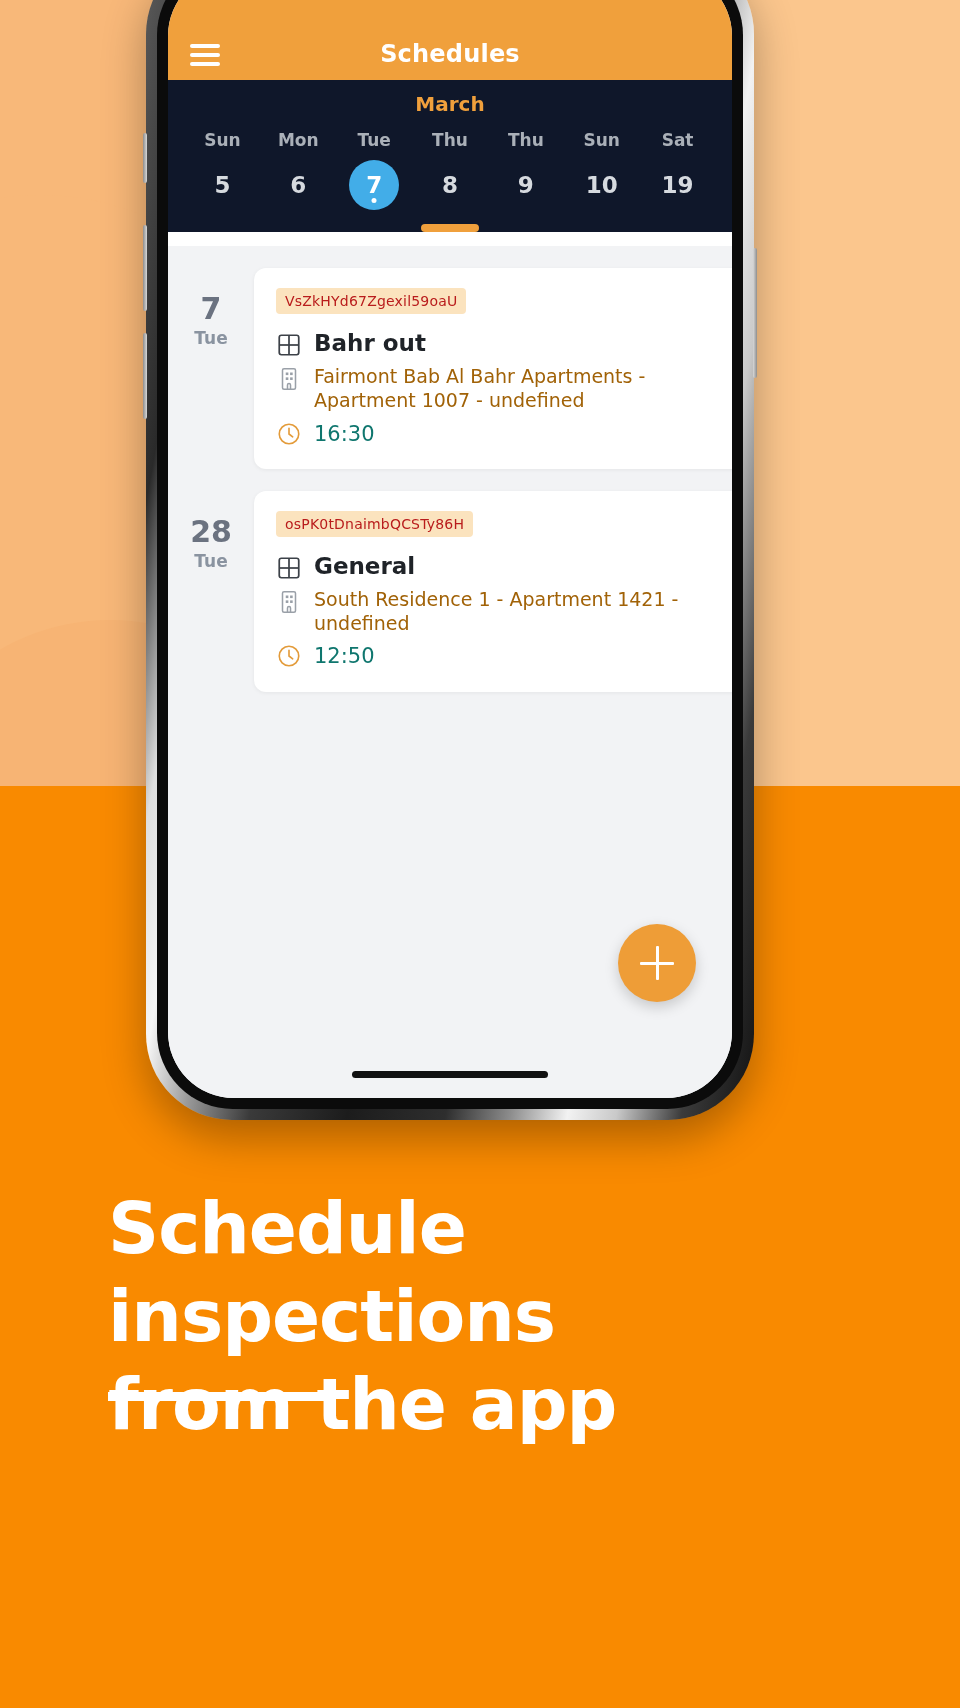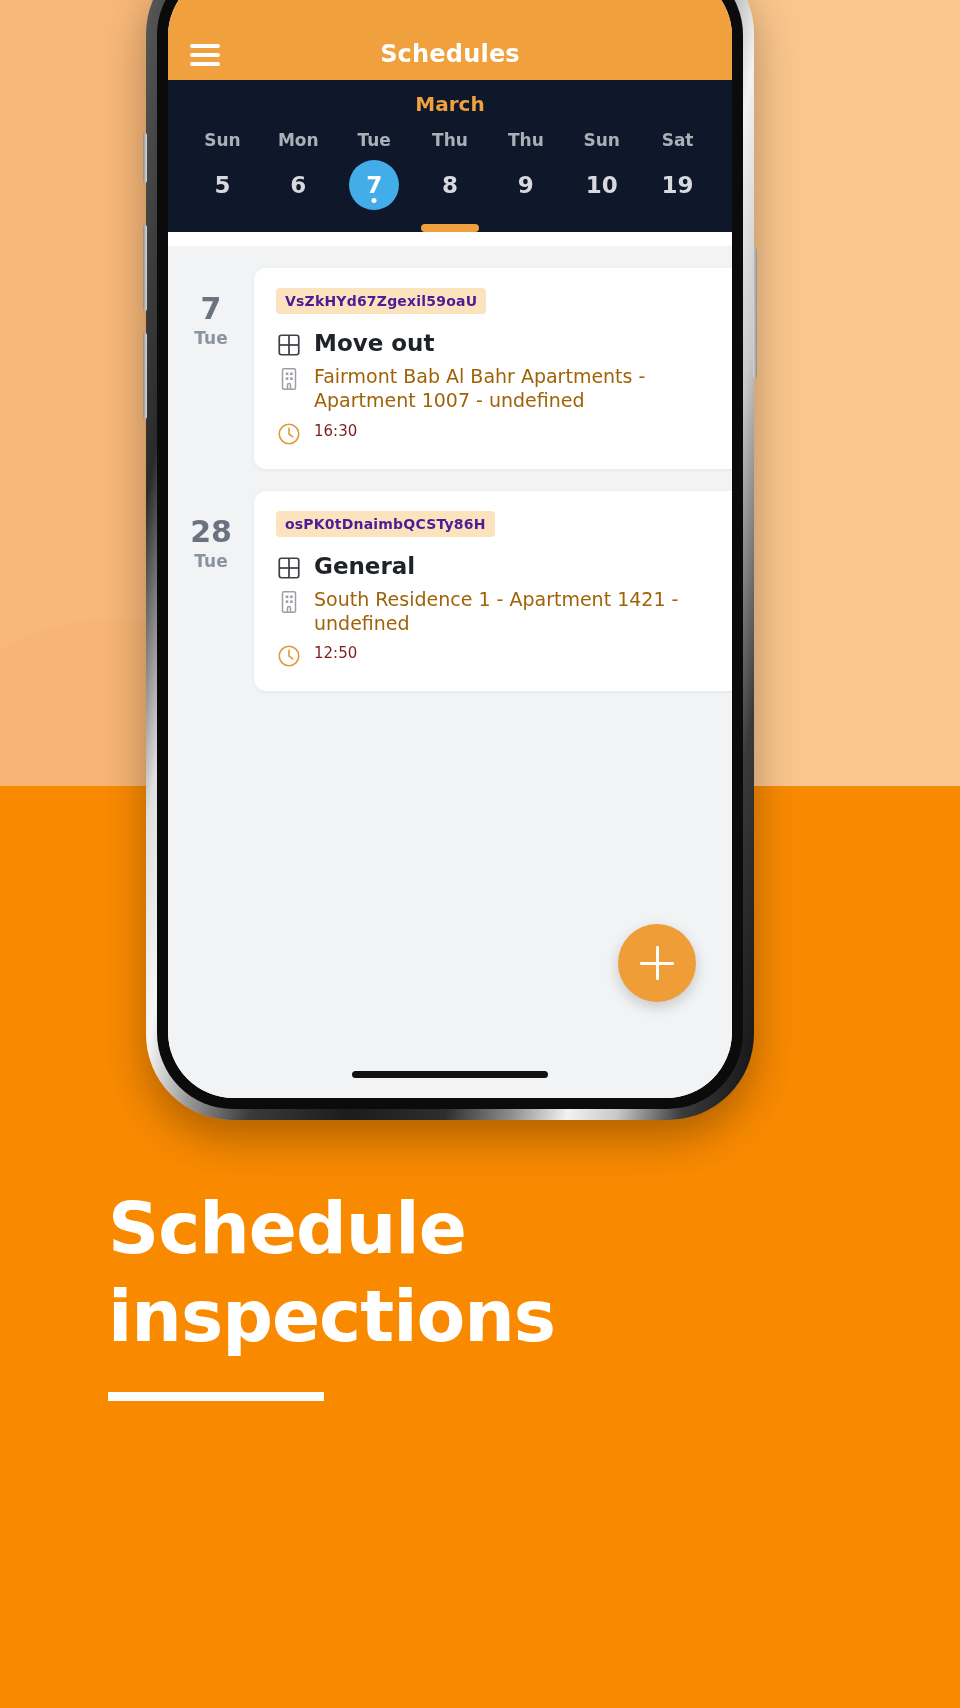--- a/index.html
+++ b/index.html
@@ -108,29 +108,29 @@
     width:86px; flex:0 0 86px; text-align:center; padding-top:26px;
   }
   .sched-date .dnum { font-size:30px; font-weight:bold; color:#6B7280; line-height:1; }
   .sched-date .ddow { font-size:17px; font-weight:bold; color:#8A93A0; margin-top:4px; }
   .card {
     flex:1; background:#fff; border-radius:12px 0 0 12px;
     padding:20px 22px 22px 22px; margin-right:-10px;
     box-shadow:0 1px 4px rgba(0,0,0,.06);
   }
   .badge {
-    display:inline-block; background:#FBE3BE; color:#4c1d95;
-    font-size:14px; font-weight:bold; padding:5px 9px; border-radius:4px;
+    display:inline-block; background:#FBE3BE; color:#b91c1c;
+    font-size:14px; font-weight:normal; padding:5px 9px; border-radius:4px;
     margin-bottom:10px; letter-spacing:.2px;
   }
   .card-line { display:flex; align-items:flex-start; gap:12px; margin-top:6px; }
   .ico { flex:0 0 26px; width:26px; height:26px; display:block; margin-top:2px; }
   .card-title { font-size:23px; font-weight:bold; color:#1F2328; line-height:1.15; }
   .card-sub { font-size:19px; color:#a16207; line-height:1.28; }
-  .card-time { font-size:15px; color:#7f1d1d; line-height:1.2; padding-top:3px; }
+  .card-time { font-size:21px; color:#0f766e; line-height:1.2; padding-top:3px; }
 
   
   .fab {
     position:absolute; right:36px; bottom:96px;
     width:78px; height:78px; border-radius:50%;
     background:#EE9D37; box-shadow:0 5px 14px rgba(0,0,0,.18);
     display:flex; align-items:center; justify-content:center; cursor:pointer;
   }
   .fab .plus-h, .fab .plus-v { position:absolute; background:#fff; border-radius:1px; }
   .fab .plus-h { width:34px; height:3px; }
@@ -230,21 +230,21 @@
             </div>
             <div class="card">
               <div class="badge">VsZkHYd67Zgexil59oaU</div>
 
               <div class="card-line">
                 <svg class="ico" viewBox="0 0 24 24" fill="none" stroke="#3C4148" stroke-width="1.6">
                   <rect x="3" y="3" width="18" height="18" rx="2"></rect>
                   <line x1="12" y1="3" x2="12" y2="21"></line>
                   <line x1="3" y1="12" x2="21" y2="12"></line>
                 </svg>
-                <div class="card-title">Move out</div>
+                <div class="card-title">Bahr out</div>
               </div>
 
               <div class="card-line">
                 <svg class="ico" viewBox="0 0 24 24" fill="none" stroke="#9AA0A8" stroke-width="1.4">
                   <rect x="6" y="2.5" width="12" height="19" rx="1.4"></rect>
                   <rect x="9" y="6" width="2.4" height="2.4" fill="#9AA0A8" stroke="none"></rect>
                   <rect x="13" y="6" width="2.4" height="2.4" fill="#9AA0A8" stroke="none"></rect>
                   <rect x="9" y="10.5" width="2.4" height="2.4" fill="#9AA0A8" stroke="none"></rect>
                   <rect x="13" y="10.5" width="2.4" height="2.4" fill="#9AA0A8" stroke="none"></rect>
                   <path d="M10.6 21.5v-4a1.4 1.4 0 0 1 2.8 0v4"></path>
@@ -308,14 +308,15 @@
         </div>
 
       </div>
       <div class="home-indicator"></div>
     </div>
   </div>
 </div>
 
 <div class="headline">
   <div>Schedule inspections</div>
+  <div>from the app</div>
 </div>
 <div class="rule"></div>
 
 </body></html>

